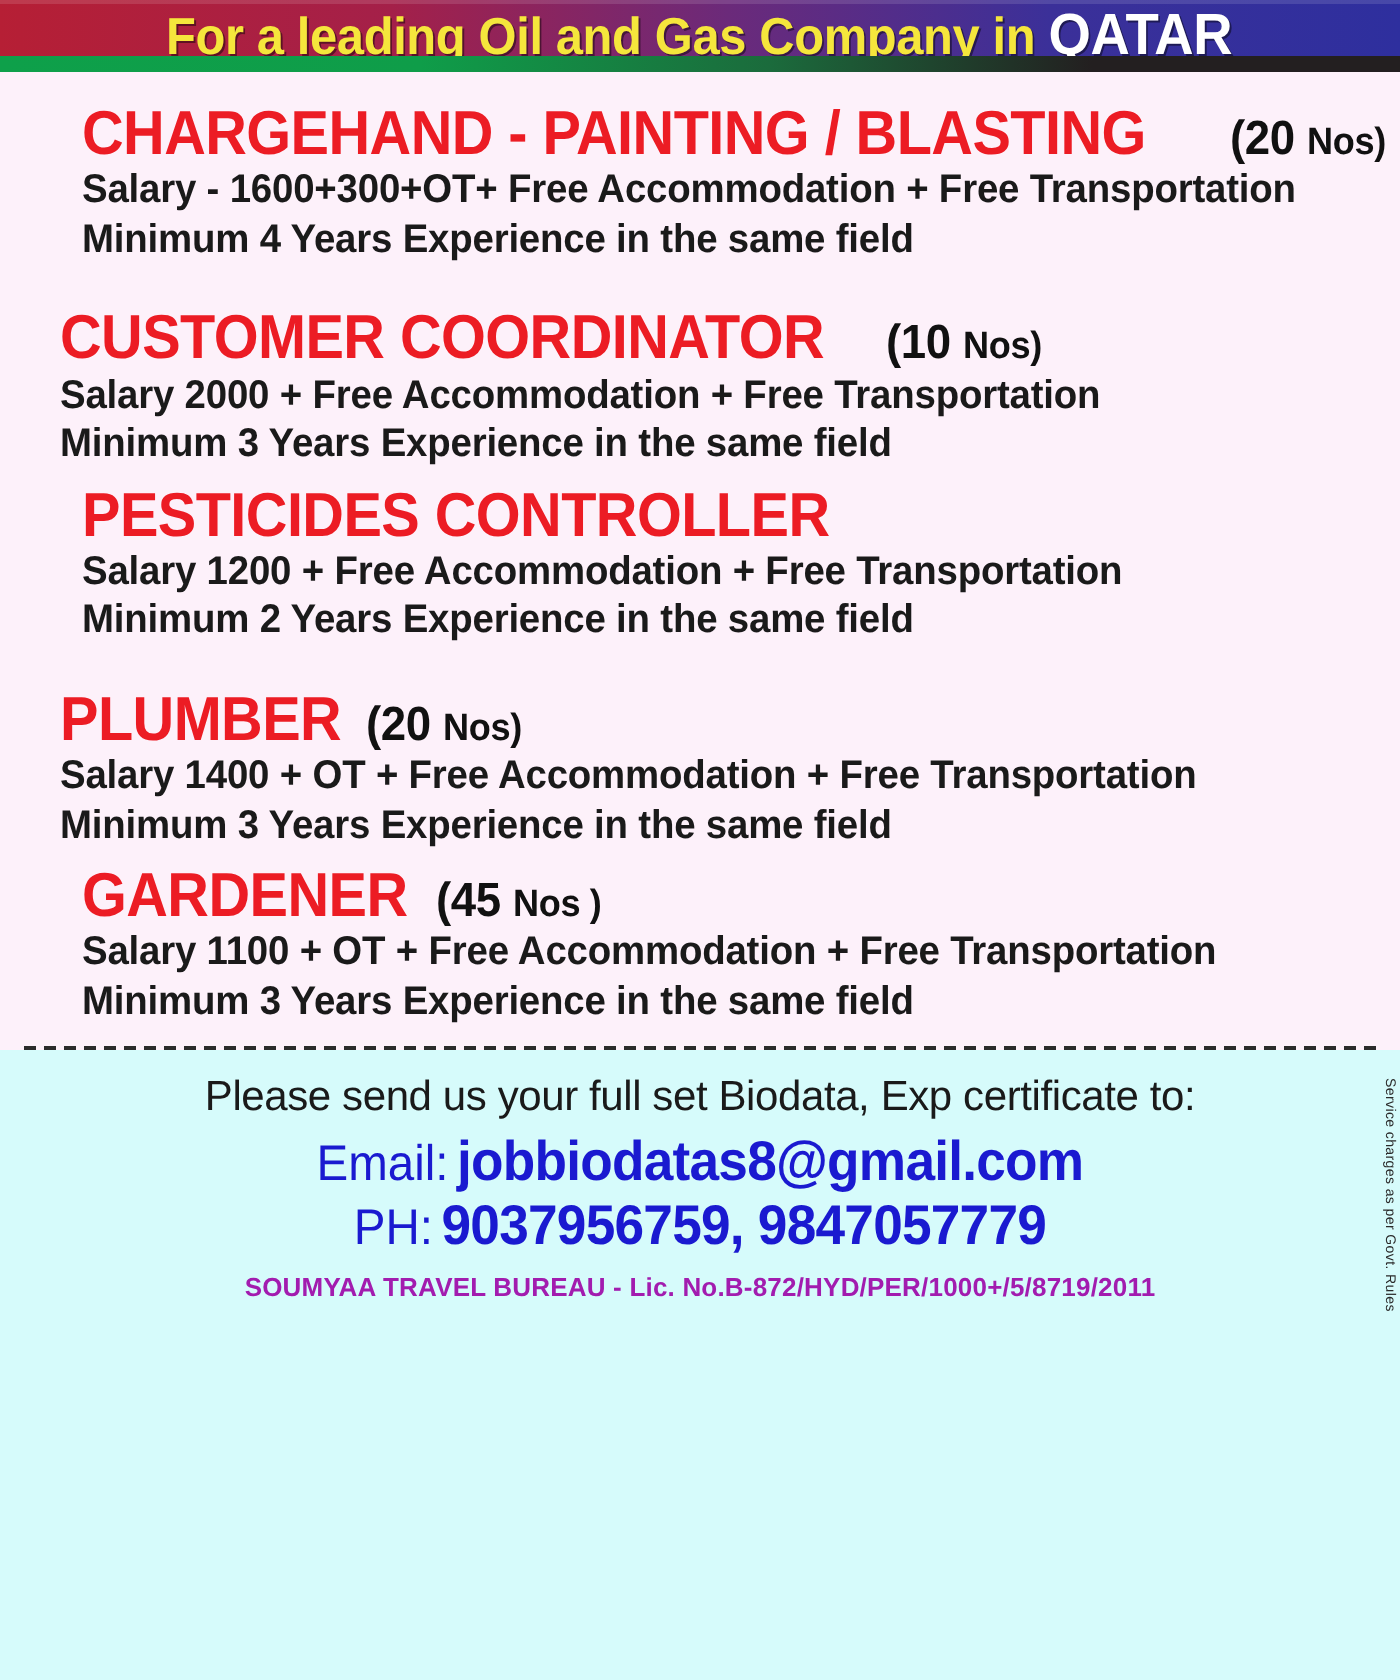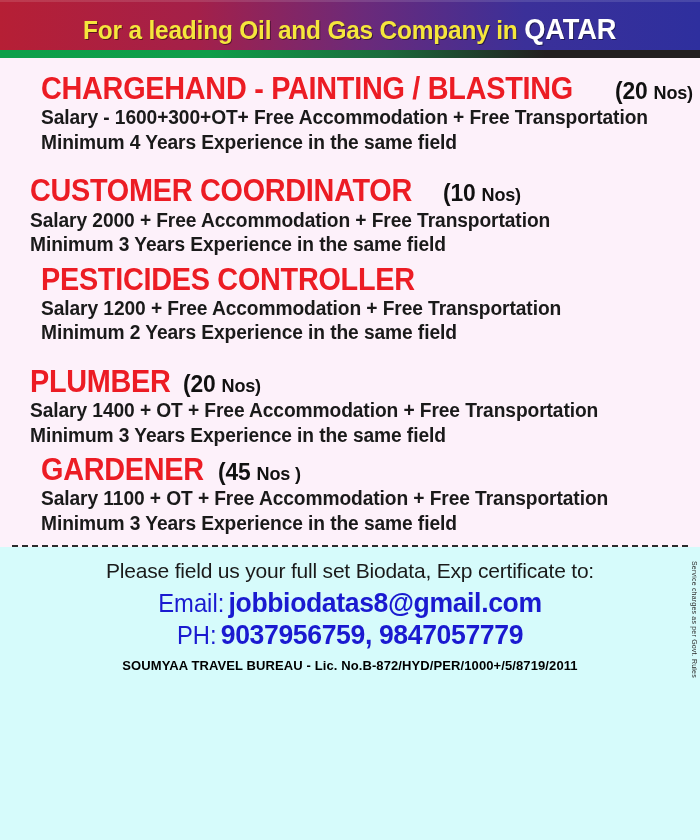--- a/index.html
+++ b/index.html
@@ -20,21 +20,21 @@
     background: #fdf1fa;
     position: relative;
     box-sizing: border-box;
     display: flex;
     flex-direction: column;
   }
 
   
   .banner {
     position: relative;
-    height: 58px;
+    height: 36px;
     background: linear-gradient(to right, #b61f35 0%, #a42049 28%, #6b2a7a 52%, #3b3099 75%, #2e2f9e 100%);
     display: flex;
     align-items: center;
     justify-content: center;
     overflow: hidden;
     flex: none;
   }
   .banner-text {
     font-family: "Liberation Sans Narrow", "Liberation Sans", sans-serif;
     font-weight: bold;
@@ -151,21 +151,21 @@
   }
   .footer-contact .val {
     font-weight: bold;
     font-size: 28px;
     letter-spacing: -0.4px;
   }
   .footer-lic {
     font-family: "Liberation Sans", sans-serif;
     font-weight: bold;
     font-size: 13px;
-    color: #000000;
+    color: #a21caf;
     letter-spacing: 0.1px;
     margin-top: 8px;
   }
   .side-note {
     position: absolute;
     right: 2px;
     top: 14px;
     width: 14px;
     height: 110px;
     font-family: "Liberation Sans", sans-serif;
@@ -222,21 +222,21 @@
     <div class="job">
       <div class="job-title-line"><span class="job-title">GARDENER</span><span class="job-count"><span>(45 </span><span class="nos">Nos )</span></span></div>
       <div class="job-detail">Salary 1100 + OT + Free Accommodation + Free Transportation</div>
       <div class="job-detail">Minimum 3 Years Experience in the same field</div>
     </div>
   </div>
 
   <div class="dashed"></div>
 
   <div class="footer">
-    <div class="footer-line1">Please field us your full set Biodata, Exp certificate to:</div>
+    <div class="footer-line1">Please send us your full set Biodata, Exp certificate to:</div>
     <div class="footer-contact"><span class="lbl">Email:</span>
       <span class="val">jobbiodatas8@gmail.com</span></div>
     <div class="footer-contact"><span class="lbl">PH:</span>
       <span class="val">9037956759, 9847057779</span></div>
     <div class="footer-lic">SOUMYAA TRAVEL BUREAU - Lic. No.B-872/HYD/PER/1000+/5/8719/2011</div>
     <div class="side-note">Service charges as per Govt. Rules</div>
   </div>
 
 </div>
 

